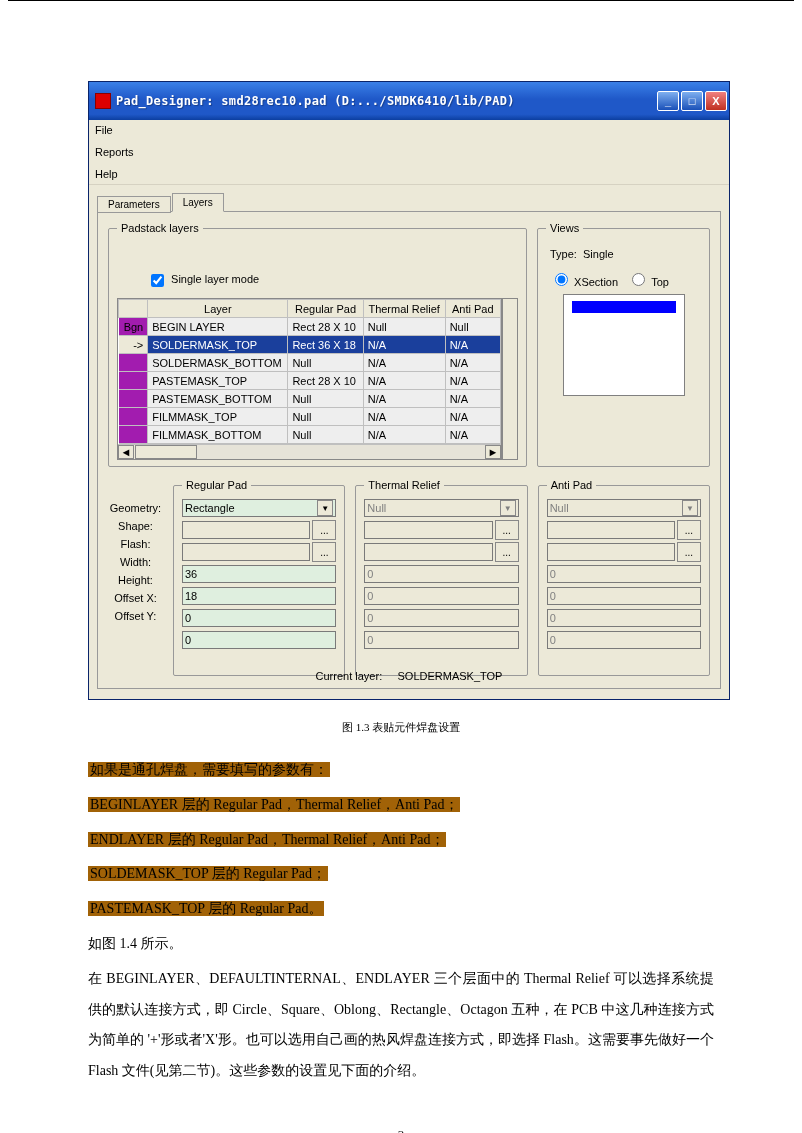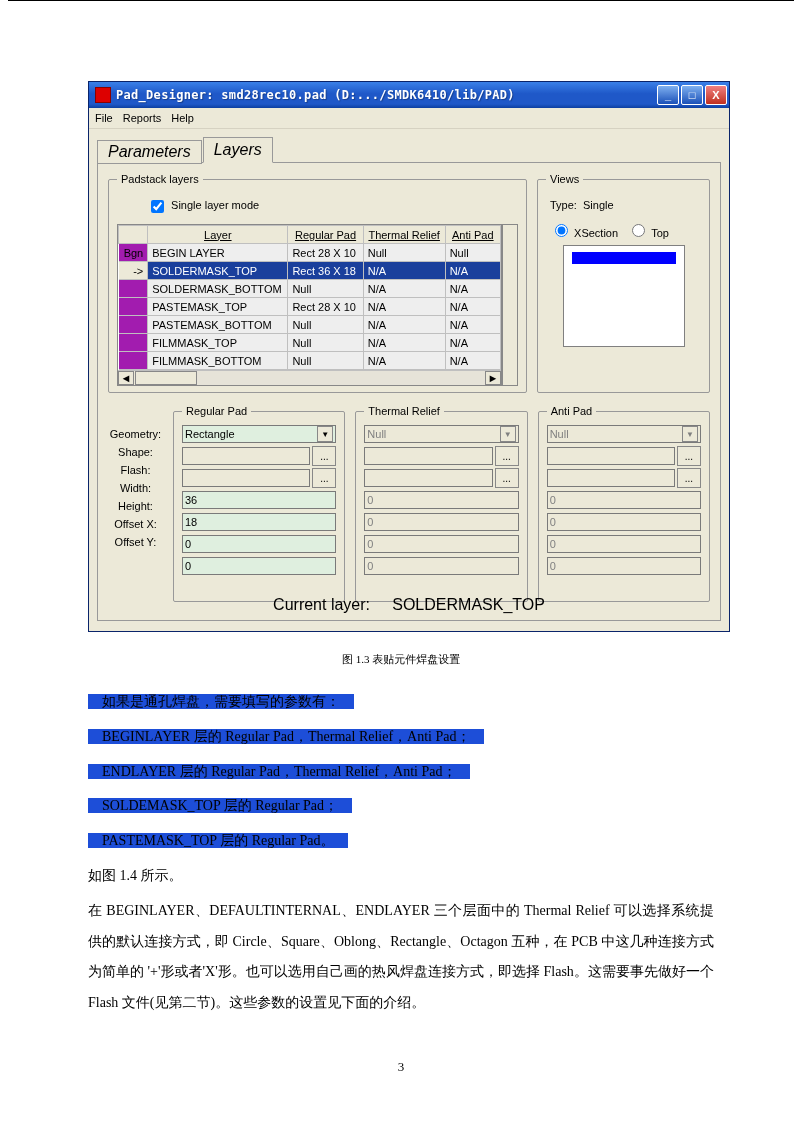--- a/index.html
+++ b/index.html
@@ -24,21 +24,21 @@
     font-size: 11px;
     border: 1px solid #0a246a;
     background: #ece9d8;
     box-shadow: none;
   }
   .titlebar {
     display: flex;
     align-items: center;
     background: linear-gradient(to bottom, #3a80e8 0%, #1f58c8 45%, #1f58c8 85%, #0c3fa0 100%);
     color: #fff;
-    height: 26px;
+    height: 38px;
     padding: 0 2px 0 6px;
   }
   .titlebar .app-icon {
     width: 14px; height: 14px;
     background: #d00;
     margin-right: 5px;
     border: 1px solid #800;
   }
   .titlebar .title-text {
     font-weight: bold;
@@ -65,41 +65,41 @@
     justify-content: center;
     border-radius: 2px;
   }
   .titlebar .win-btn.close { background: linear-gradient(to bottom,#f08080,#c03020); }
   .menubar {
     background: #ece9d8;
     padding: 4px 6px;
     display: flex;
     gap: 10px;
     border-bottom: 1px solid #d6d2c2;
+    flex-direction: column;
   }
   .menubar span { cursor: default; }
   .client {
     padding: 8px 8px 10px 8px;
   }
   
   .tabs-row {
     display: flex;
     align-items: flex-end;
     margin-bottom: -1px;
     gap: 0;
   }
   .tab {
     border: 1px solid #999;
     border-bottom: 1px solid #ece9d8;
     background: #ece9d8;
     padding: 3px 10px;
-    font-size: 16px;
+    font-size: 10px;
     margin-right: 1px;
     position: relative;
-    font-style: italic;
   }
   .tab.inactive {
     border-bottom: 1px solid #999;
     background: #ece9d8;
     top: 1px;
     padding: 2px 10px;
   }
   .tabpanel {
     border: 1px solid #999;
     padding: 10px 10px 6px 10px;
@@ -117,20 +117,21 @@
   }
   .top-row {
     display: flex;
     gap: 10px;
     align-items: stretch;
   }
   .padstack-group { flex: 1; }
   .views-group { width: 155px; }
   .single-layer-row {
     padding: 4px 0 8px 30px;
+    margin-top: 25px;
   }
   input[type="checkbox"] { vertical-align: middle; margin-right: 4px;}
   
   .pad-table-wrap {
     border: 1px solid #888;
     background: #fff;
     margin: 0 0 0 0;
   }
   .pad-table {
     border-collapse: collapse;
@@ -142,21 +143,20 @@
     padding: 1px 4px;
     background: #eee;
     height: 15px;
     text-align: left;
     white-space: nowrap;
   }
   .pad-table th {
     background: #ece9d8;
     text-align: center;
     font-weight: normal;
-    text-decoration: underline;
   }
   .pad-table td.rowhdr {
     background: #a21caf;
     text-align: right;
     width: 24px;
     border-left: none;
     padding-right: 4px;
   }
   .pad-table tr.selected td.cell {
     background: #1a3f9c;
@@ -257,39 +257,39 @@
   }
   .smallbtn {
     width: 22px; height: 18px;
     border: 1px solid #888;
     background: #ece9d8;
     font-size: 10px;
     display: flex; align-items:center; justify-content:center;
   }
   .current-layer {
     text-align: center;
-    font-size: 16px;
+    font-size: 11px;
     margin-top: 10px;
   }
   
   .caption {
     text-align: center;
     font-size: 11px;
     margin: 18px 0 20px 0;
     font-family: "SimSun", serif;
   }
   .para {
     font-size: 14px;
     line-height: 2.2;
     text-align: justify;
     margin: 4px 0;
   }
   .hl {
-    background: #1d4ed8;
-    padding: 0 14px;
+    background: #a16207;
+    padding: 0 2px;
   }
   .page-num {
     text-align: center;
     font-size: 13px;
     margin-top: 40px;
   }
 </style>
 </head>
 <body>
 

